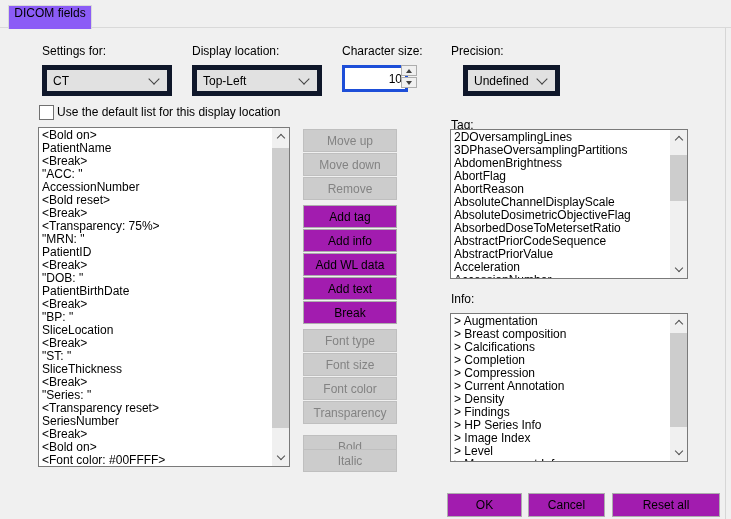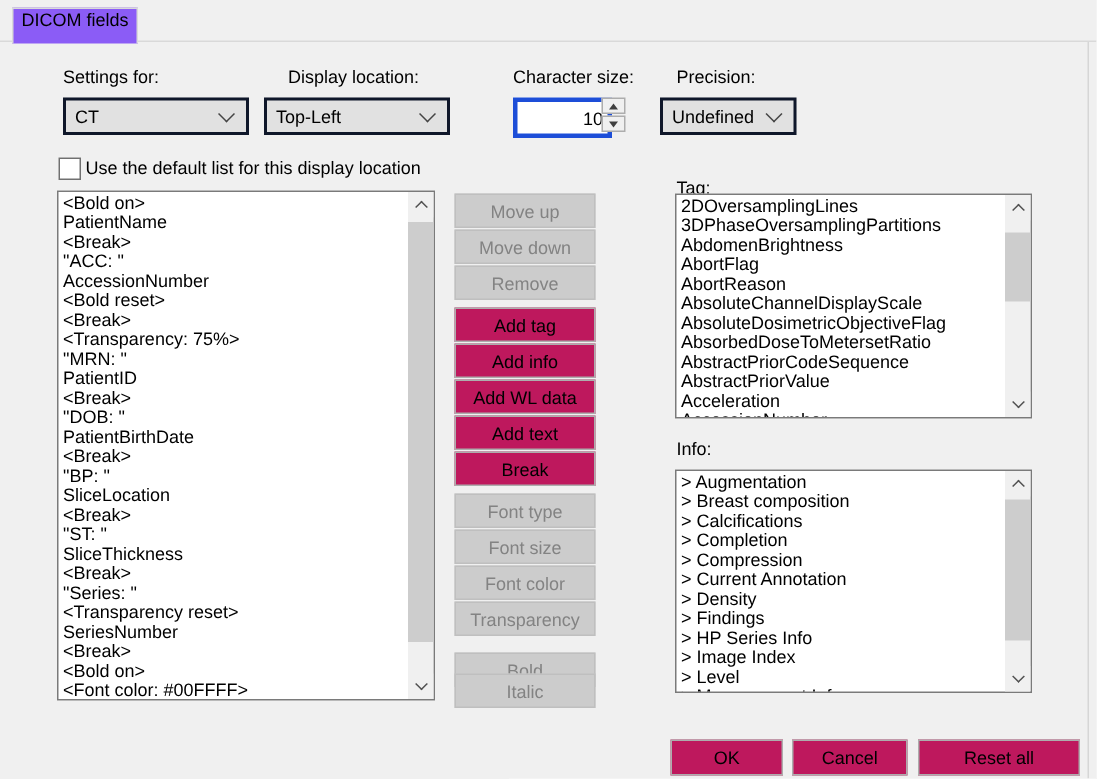--- a/index.html
+++ b/index.html
@@ -9,21 +9,21 @@
   
   .tab-line{position:absolute;left:0;top:27px;width:731px;height:1px;background:#d9d9d9;}
   .tab{position:absolute;left:8px;top:5px;width:82px;height:23px;background:#8b5cf6;
        border:1px solid #d9d9d9;border-bottom:none;z-index:2;
        display:flex;align-items:flex-start;justify-content:center;}
   .vline{position:absolute;left:725px;top:28px;width:1px;height:491px;background:#d6d6d6;}
 
   .lbl{position:absolute;white-space:nowrap;}
 
   
-  .combo{position:absolute;height:21px;background:#e1e1e1;border:2px solid #0f172a;
+  .combo{position:absolute;height:21px;background:#e1e1e1;border:5px solid #0f172a;
          display:flex;align-items:center;}
   .combo .val{padding-left:6px;flex:1;white-space:nowrap;overflow:hidden;}
   .chev{width:7px;height:7px;border-right:1.4px solid #444;border-bottom:1.4px solid #444;
         transform:rotate(45deg);margin:-4px 9px 0 0;flex:none;}
 
   
   .spin-field{position:absolute;left:342px;top:65px;width:57px;height:21px;background:#fff;
               border:3px solid #1d4ed8;display:flex;align-items:center;justify-content:flex-end;
               padding-right:3px;box-sizing:content-box;}
   .spinner{position:absolute;left:401px;top:65px;width:16px;height:23px;}
@@ -47,21 +47,21 @@
   .sb{position:absolute;right:0;top:0;width:17px;height:100%;background:#f0f0f0;}
   .sb-btn{position:absolute;left:0;width:17px;height:17px;background:#f0f0f0;
           display:flex;align-items:center;justify-content:center;}
   .sb-btn.up{top:0;} .sb-btn.down{bottom:0;}
   .sb-chev{width:5px;height:5px;border-right:1.3px solid #505050;border-bottom:1.3px solid #505050;}
   .sb-chev.u{transform:rotate(-135deg);margin-top:3px;}
   .sb-chev.d{transform:rotate(45deg);margin-top:-3px;}
   .sb-thumb{position:absolute;left:0;width:17px;background:#cdcdcd;}
 
   
-  .btn{position:absolute;background:#be185d;border:1px solid #adadad;
+  .btn{position:absolute;background:#a21caf;border:1px solid #adadad;
        display:flex;align-items:center;justify-content:center;white-space:nowrap;}
   .btn.disabled{background:#cccccc;border-color:#bfbfbf;color:#838383;}
   .mid{left:303px;width:92px;height:21px;}
 </style>
 </head>
 <body>
 
 <div id="dialog">
 
   <div class="tab-line"></div>
@@ -70,40 +70,40 @@
   </div>
   <div class="vline"></div>
 
   <div class="lbl" style="left:42px;top:44px;">Settings for:</div>
   <div class="combo" style="left:42px;top:65px;width:120px;">
     <span class="val">CT</span>
     <span class="chev"></span>
   </div>
 
   <div class="lbl" style="left:192px;top:44px;">Display location:</div>
-  <div class="combo" style="left:176px;top:65px;width:120px;">
+  <div class="combo" style="left:192px;top:65px;width:120px;">
     <span class="val">Top-Left</span>
     <span class="chev"></span>
   </div>
 
   <div class="lbl" style="left:342px;top:44px;">Character size:</div>
   <div class="spin-field">
     <span>10</span>
   </div>
   <div class="spinner">
     <div class="spin-btn up">
         <span class="tri-up"></span>
       </div>
     <div class="spin-btn down">
         <span class="tri-down"></span>
       </div>
   </div>
 
   <div class="lbl" style="left:451px;top:44px;">Precision:</div>
-  <div class="combo" style="left:440px;top:65px;width:87px;">
+  <div class="combo" style="left:463px;top:65px;width:87px;">
     <span class="val">Undefined</span>
     <span class="chev"></span>
   </div>
 
   <div class="cb-box"></div>
   <div class="lbl" style="left:57px;top:105px;">Use the default list for this display location</div>
 
   <div class="listbox" style="left:38px;top:127px;width:250px;height:338px;">
     <div class="list-inner">
         <div class="list-row">&lt;Bold on&gt;</div>

